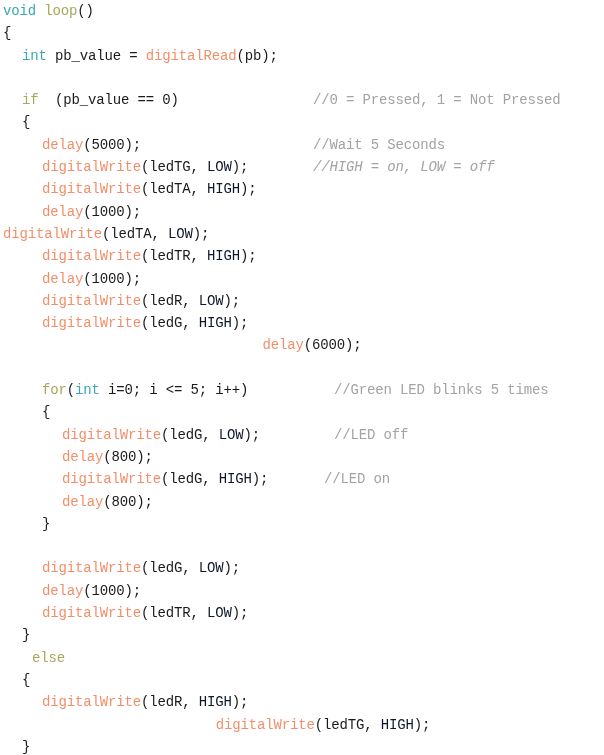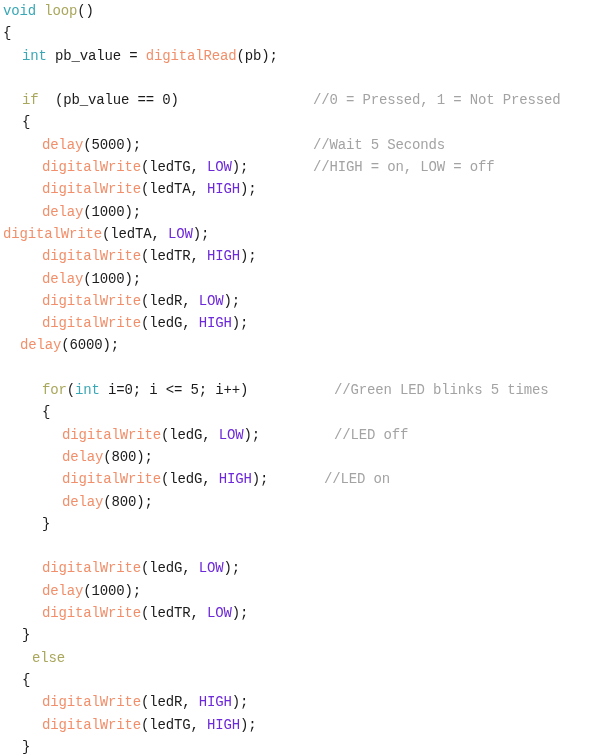--- a/index.html
+++ b/index.html
@@ -37,55 +37,55 @@
   .comment-col {
     position: absolute;
     top: 0;
     white-space: pre;
   }
   
   .t-plain   { color: #1b1b1b; }
   .t-keyword { color: #a9a75b; }   
   .t-type    { color: #39a7b5; }   
   .t-func    { color: #f28f6a; }   
-  .t-const   { color: #6d28d9; }   
+  .t-const   { color: #0f172a; }   
   .t-comment { color: #a3a3a3; }   
   .t-brace   { color: #1b1b1b; }
 </style>
 </head>
 <body>
 
 <div id="code-listing">
     <div class="code-line" style="padding-left: 3px;"><span class="seg t-type">void</span><span class="seg t-plain"> </span><span class="seg t-keyword">loop</span><span class="seg t-plain">()</span></div>
     <div class="code-line" style="padding-left: 3px;"><span class="seg t-brace">{</span></div>
     <div class="code-line" style="padding-left: 22px;"><span class="seg t-type">int</span><span class="seg t-plain"> pb_value = </span><span class="seg t-func">digitalRead</span><span class="seg t-plain">(pb);</span></div>
     <div class="code-line" style="padding-left: 3px;"></div>
     <div class="code-line" style="padding-left: 22px;"><span class="seg t-keyword">if</span><span class="seg t-plain">  (pb_value == 0)</span><span class="comment-col t-comment" style="left: 313px;">//0 = Pressed, 1 = Not Pressed</span></div>
     <div class="code-line" style="padding-left: 22px;"><span class="seg t-brace">{</span></div>
     <div class="code-line" style="padding-left: 42px;"><span class="seg t-func">delay</span><span class="seg t-plain">(5000);</span><span class="comment-col t-comment" style="left: 313px;">//Wait 5 Seconds</span></div>
-    <div class="code-line" style="padding-left: 42px;"><span class="seg t-func">digitalWrite</span><span class="seg t-plain">(ledTG, </span><span class="seg t-const">LOW</span><span class="seg t-plain">);</span><span class="comment-col t-comment" style="left: 313px;">//HIGH = on, LOW = off</span></div>
+    <div class="code-line" style="padding-left: 42px;"><span class="seg t-func">digitalWrite</span><span class="seg t-plain">(ledTG, </span><span class="seg t-const">LOW</span><span class="seg t-plain">);</span><span class="comment-col t-comment" style="left: 313px; font-style: italic;">//HIGH = on, LOW = off</span></div>
     <div class="code-line" style="padding-left: 42px;"><span class="seg t-func">digitalWrite</span><span class="seg t-plain">(ledTA, </span><span class="seg t-const">HIGH</span><span class="seg t-plain">);</span></div>
     <div class="code-line" style="padding-left: 42px;"><span class="seg t-func">delay</span><span class="seg t-plain">(1000);</span></div>
     <div class="code-line" style=""><span class="seg t-func">digitalWrite</span><span class="seg t-plain">(ledTA, </span><span class="seg t-const">LOW</span><span class="seg t-plain">);</span></div>
     <div class="code-line" style="padding-left: 42px;"><span class="seg t-func">digitalWrite</span><span class="seg t-plain">(ledTR, </span><span class="seg t-const">HIGH</span><span class="seg t-plain">);</span></div>
     <div class="code-line" style="padding-left: 42px;"><span class="seg t-func">delay</span><span class="seg t-plain">(1000);</span></div>
     <div class="code-line" style="padding-left: 42px;"><span class="seg t-func">digitalWrite</span><span class="seg t-plain">(ledR, </span><span class="seg t-const">LOW</span><span class="seg t-plain">);</span></div>
     <div class="code-line" style="padding-left: 42px;"><span class="seg t-func">digitalWrite</span><span class="seg t-plain">(ledG, </span><span class="seg t-const">HIGH</span><span class="seg t-plain">);</span></div>
-    <div class="code-line" style="padding-left: 20px;"><span class="seg t-func">delay</span><span class="seg t-plain">(6000);</span></div>
+    <div class="code-line" style="padding-left: 20px; text-align: center;"><span class="seg t-func">delay</span><span class="seg t-plain">(6000);</span></div>
     <div class="code-line" style="padding-left: 3px;"></div>
     <div class="code-line" style="padding-left: 42px;"><span class="seg t-keyword">for</span><span class="seg t-plain">(</span><span class="seg t-type">int</span><span class="seg t-plain"> i=0; i &lt;= 5; i++)</span><span class="comment-col t-comment" style="left: 334px;">//Green LED blinks 5 times</span></div>
     <div class="code-line" style="padding-left: 42px;"><span class="seg t-brace">{</span></div>
     <div class="code-line" style="padding-left: 62px;"><span class="seg t-func">digitalWrite</span><span class="seg t-plain">(ledG, </span><span class="seg t-const">LOW</span><span class="seg t-plain">);</span><span class="comment-col t-comment" style="left: 334px;">//LED off</span></div>
     <div class="code-line" style="padding-left: 62px;"><span class="seg t-func">delay</span><span class="seg t-plain">(800);</span></div>
     <div class="code-line" style="padding-left: 62px;"><span class="seg t-func">digitalWrite</span><span class="seg t-plain">(ledG, </span><span class="seg t-const">HIGH</span><span class="seg t-plain">);</span><span class="comment-col t-comment" style="left: 324px;">//LED on</span></div>
     <div class="code-line" style="padding-left: 62px;"><span class="seg t-func">delay</span><span class="seg t-plain">(800);</span></div>
     <div class="code-line" style="padding-left: 42px;"><span class="seg t-brace">}</span></div>
     <div class="code-line" style="padding-left: 3px;"></div>
     <div class="code-line" style="padding-left: 42px;"><span class="seg t-func">digitalWrite</span><span class="seg t-plain">(ledG, </span><span class="seg t-const">LOW</span><span class="seg t-plain">);</span></div>
     <div class="code-line" style="padding-left: 42px;"><span class="seg t-func">delay</span><span class="seg t-plain">(1000);</span></div>
     <div class="code-line" style="padding-left: 42px;"><span class="seg t-func">digitalWrite</span><span class="seg t-plain">(ledTR, </span><span class="seg t-const">LOW</span><span class="seg t-plain">);</span></div>
     <div class="code-line" style="padding-left: 22px;"><span class="seg t-brace">}</span></div>
     <div class="code-line" style="padding-left: 32px;"><span class="seg t-keyword">else</span></div>
     <div class="code-line" style="padding-left: 22px;"><span class="seg t-brace">{</span></div>
     <div class="code-line" style="padding-left: 42px;"><span class="seg t-func">digitalWrite</span><span class="seg t-plain">(ledR, </span><span class="seg t-const">HIGH</span><span class="seg t-plain">);</span></div>
-    <div class="code-line" style="padding-left: 42px;"><span class="seg t-func">digitalWrite</span><span class="seg t-plain">(ledTG, </span><span class="seg t-const">HIGH</span><span class="seg t-plain">);</span></div>
+    <div class="code-line" style="padding-left: 42px; text-align: center;"><span class="seg t-func">digitalWrite</span><span class="seg t-plain">(ledTG, </span><span class="seg t-const">HIGH</span><span class="seg t-plain">);</span></div>
     <div class="code-line" style="padding-left: 22px;"><span class="seg t-brace">}</span></div>
   </div>
 
 </body></html>

